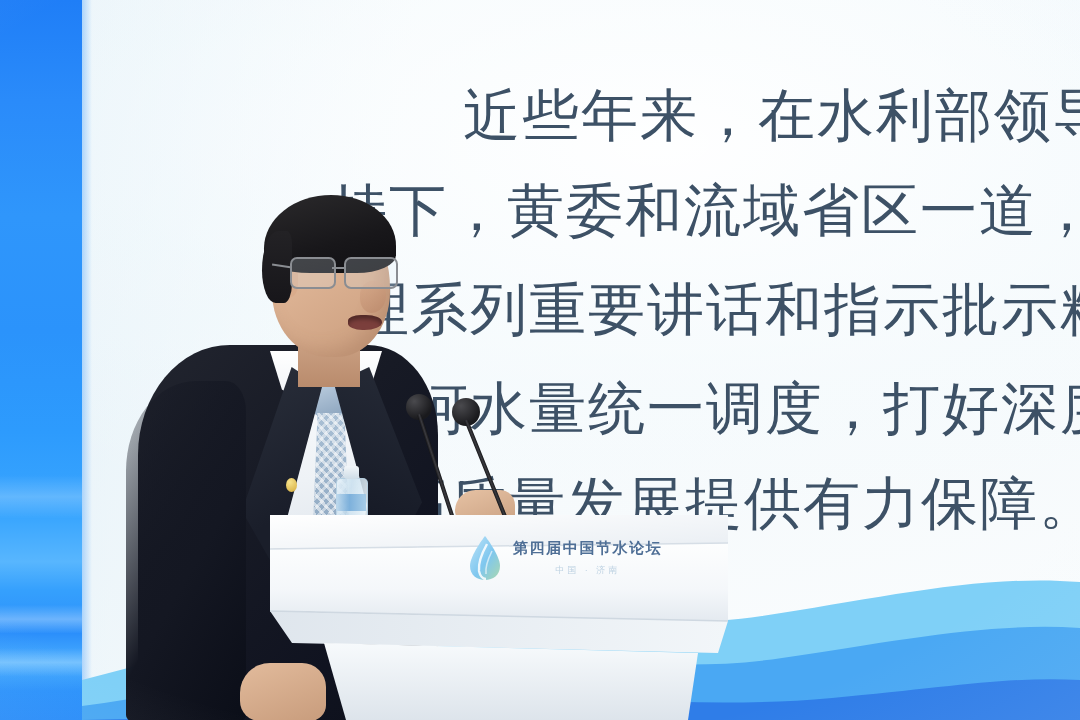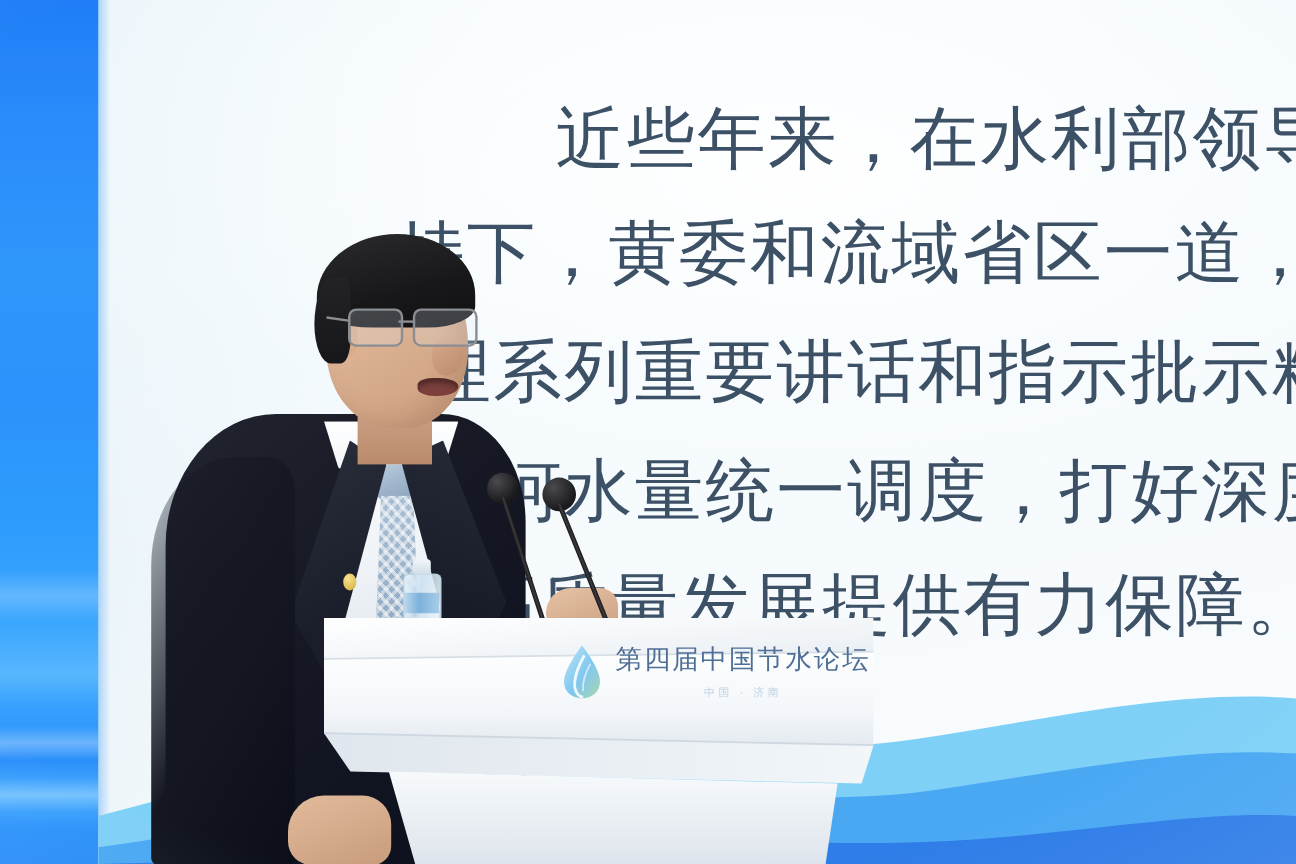--- a/index.html
+++ b/index.html
@@ -332,25 +332,26 @@
   .podium-label {
     position: absolute;
     left: 210px; top: 32px;
     display: flex;
     align-items: center;
     gap: 11px;
   }
   .drop-logo { width: 34px; height: 46px; }
   .podium-titles { display: flex; flex-direction: column; align-items: center; }
   .podium-title {
-    font-size: 22px;
+    font-size: 15px;
     color: #4f6f96;
     letter-spacing: 1.6px;
     font-family: "Liberation Sans", "DejaVu Sans", sans-serif;
     white-space: nowrap;
+    font-weight: bold;
   }
   .podium-sub {
     margin-top: 6px;
     font-size: 9px;
     color: #bed2e2;
     letter-spacing: 3px;
     white-space: nowrap;
   }
 
   

